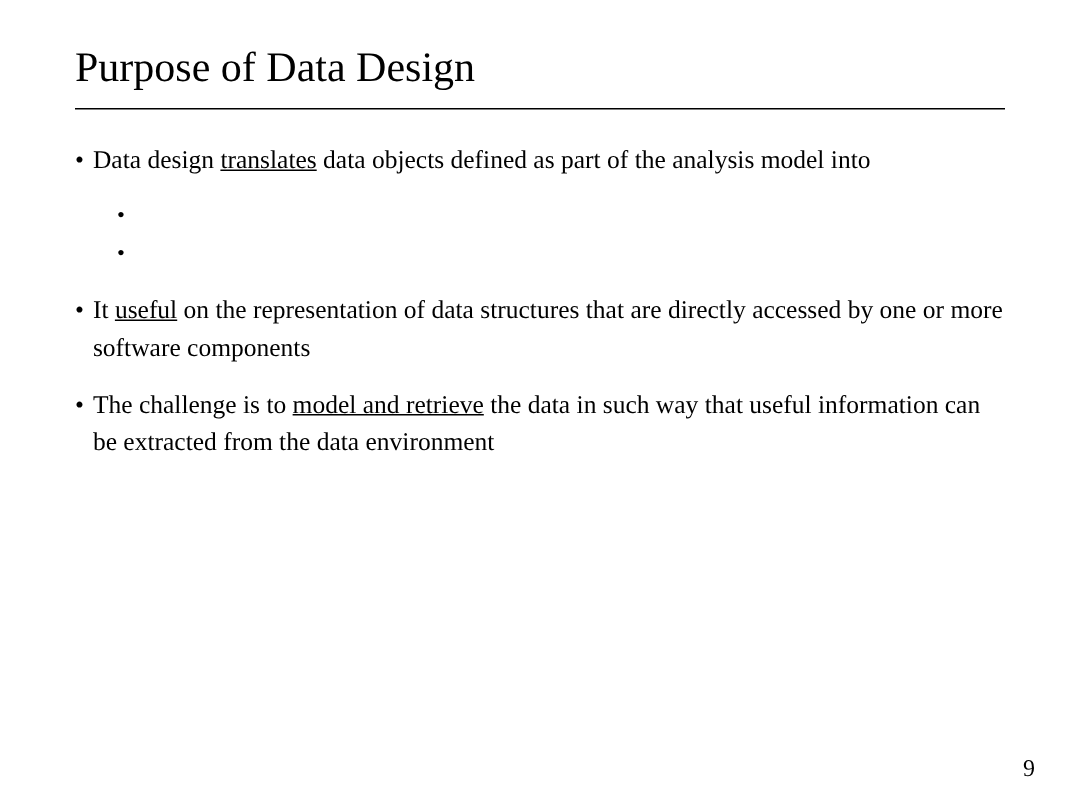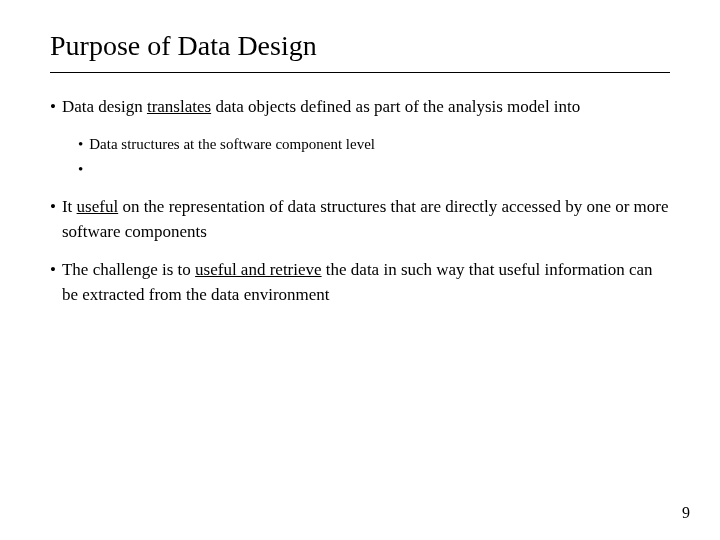--- a/index.html
+++ b/index.html
@@ -106,37 +106,36 @@
     <div class="bullet-main">
       <span class="bullet-symbol">•</span>
       <span class="bullet-text">
         Data design <span class="underline">translates</span> data objects defined as part of the analysis model into
       </span>
     </div>
 
     <div class="sub-bullets">
       <div class="sub-bullet">
         <span class="sub-symbol">•</span>
-        <span class="sub-text">Data structures at the software component level</span>
       </div>
       <div class="sub-bullet">
         <span class="sub-symbol">•</span>
       </div>
     </div>
 
     <div class="bullet-main">
       <span class="bullet-symbol">•</span>
       <span class="bullet-text">
         It <span class="underline">useful</span> on the representation of data structures that are directly accessed by one or more software components
       </span>
     </div>
 
     <div class="bullet-main">
       <span class="bullet-symbol">•</span>
       <span class="bullet-text">
-        The challenge is to <span class="underline">useful and retrieve</span> the data in such way that useful information can be extracted from the data environment
+        The challenge is to <span class="underline">model and retrieve</span> the data in such way that useful information can be extracted from the data environment
       </span>
     </div>
 
   </div>
 
   <div class="page-number">9</div>
 </div>
 
 </body></html>

